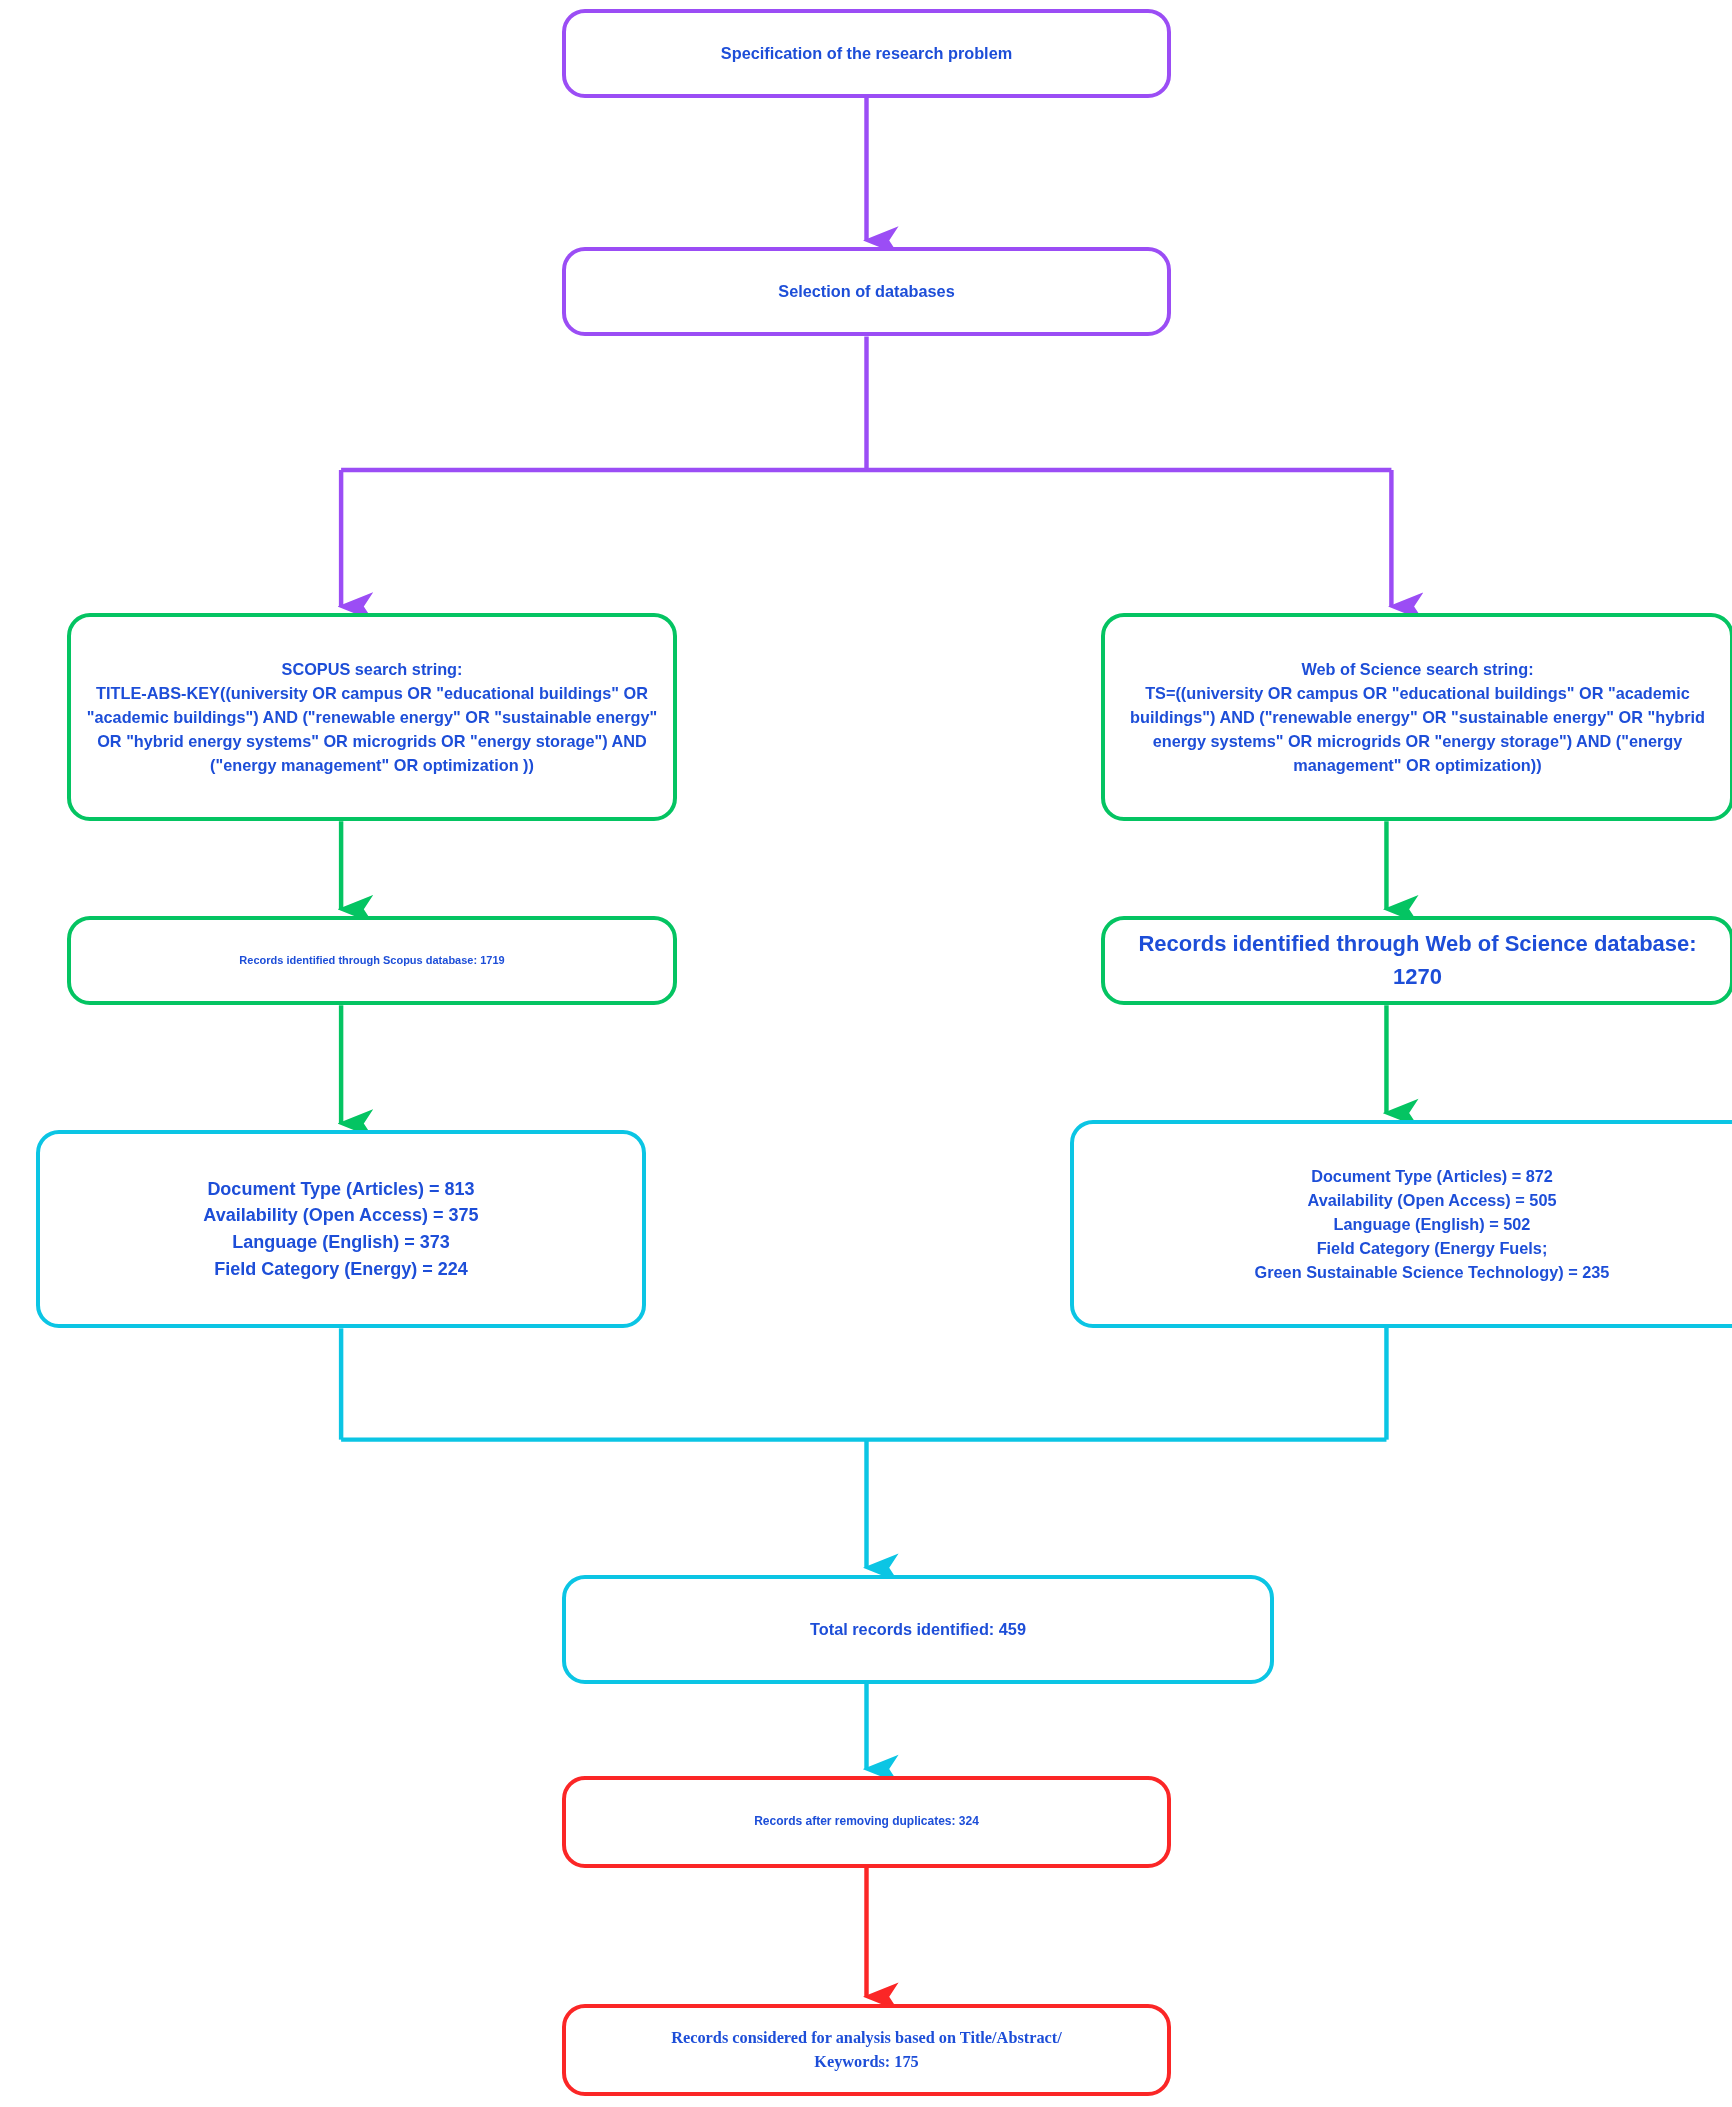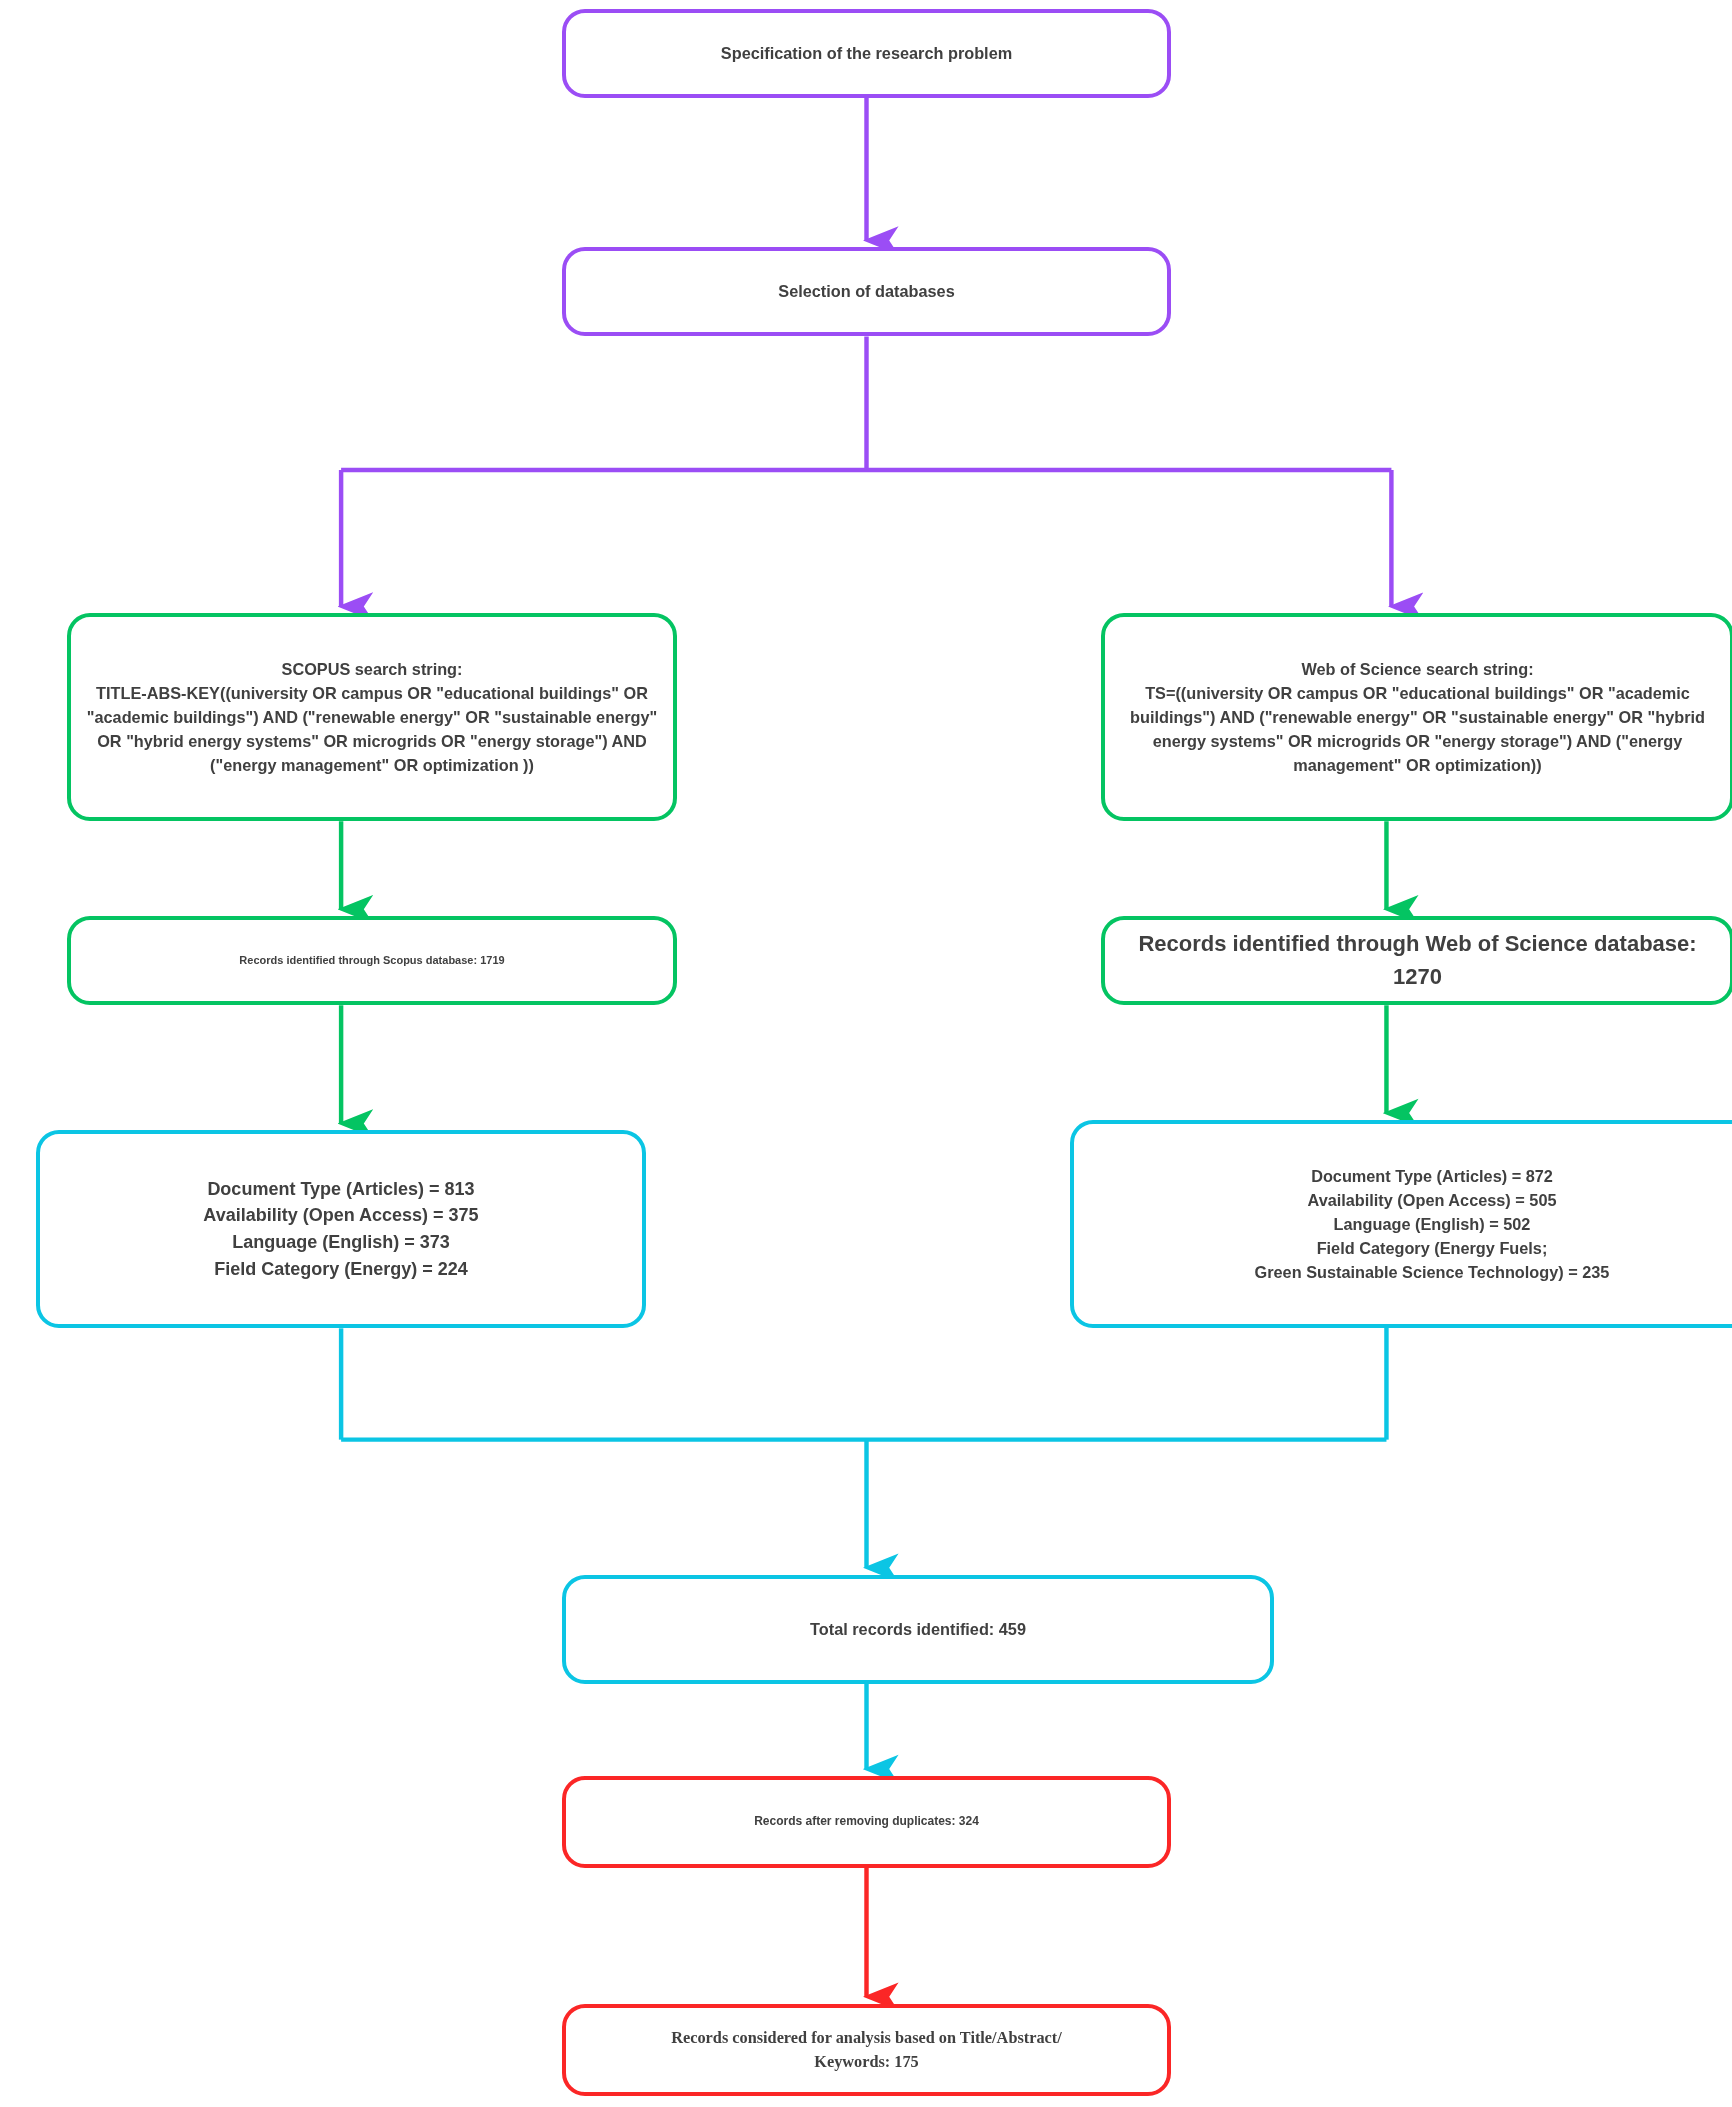--- a/index.html
+++ b/index.html
@@ -35,21 +35,21 @@
     position: absolute;
     box-sizing: border-box;
     background: #ffffff;
     border-style: solid;
     border-width: 4.5px;
     border-radius: 23px;
     display: flex;
     align-items: center;
     justify-content: center;
     text-align: center;
-    color: #404040;
+    color: #1d4ed8;
     font-weight: bold;
     line-height: 1.48;
     padding: 5px 14px;
     z-index: 2;
   }
 
   .node .txt {
     display: block;
     width: 100%;
     white-space: pre-line;

